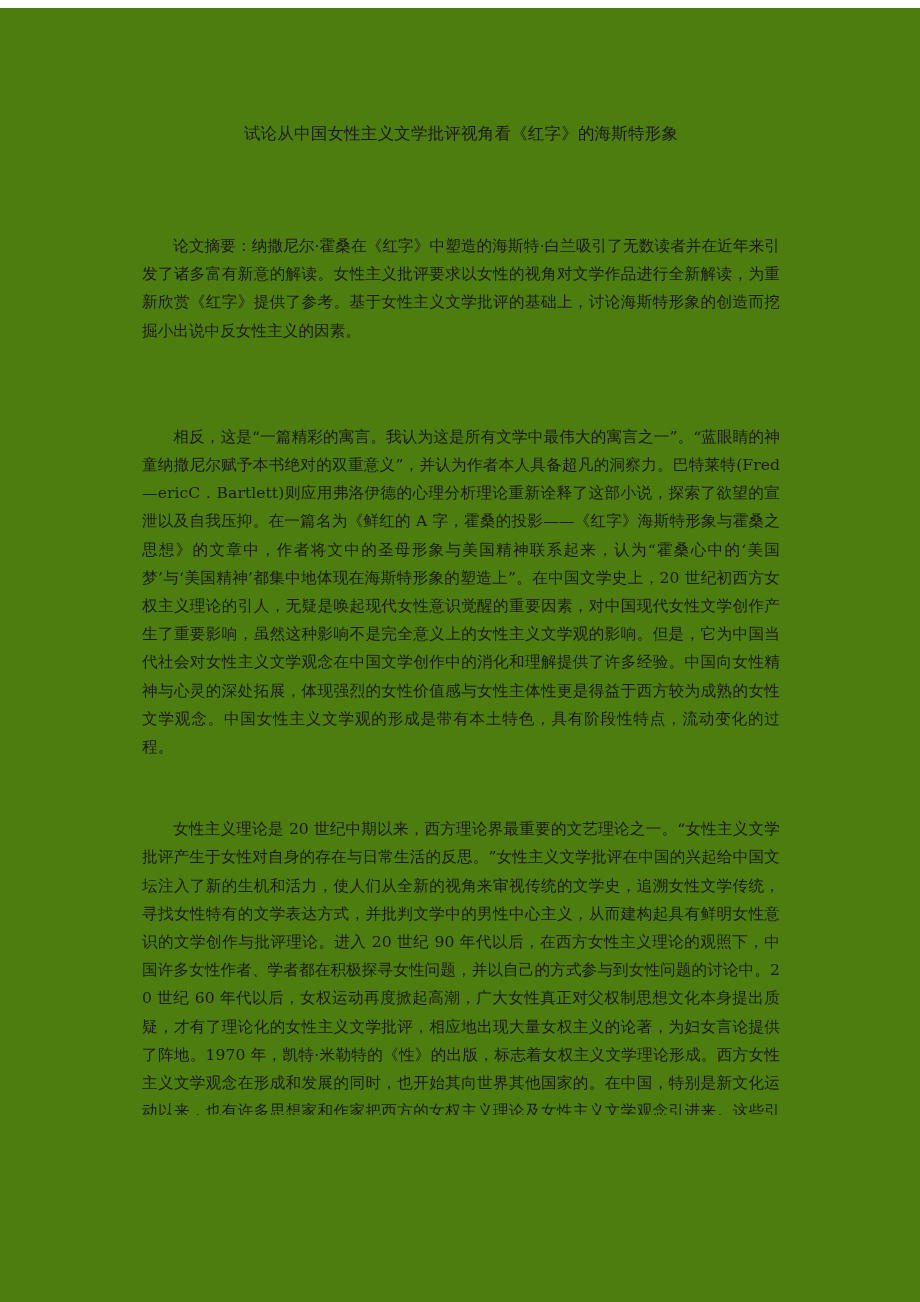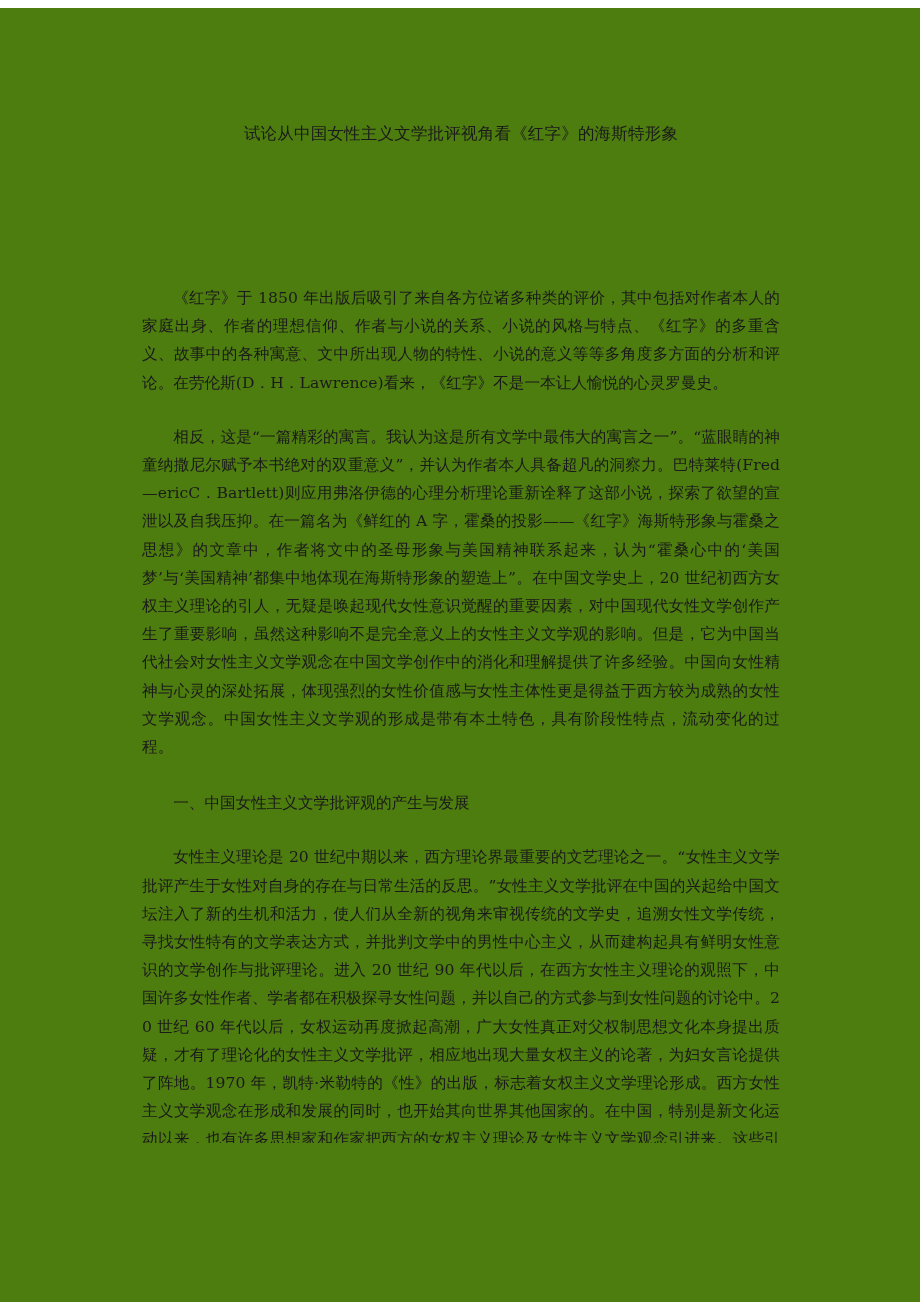--- a/index.html
+++ b/index.html
@@ -68,35 +68,34 @@
 </head>
 <body>
 
 <div class="page">
   <div class="content">
 
     <h1 class="doc-title">试论从中国女性主义文学批评视角看《红字》的海斯特形象</h1>
 
     <div class="spacer-after-title"></div>
 
+    <p class="para">论文摘要：纳撒尼尔·霍桑在《红字》中塑造的海斯特·白兰吸引了无数读者并在近年来引发了诸多富有新意的解读。女性主义批评要求以女性的视角对文学作品进行全新解读，为重新欣赏《红字》提供了参考。基于女性主义文学批评的基础上，讨论海斯特形象的创造而挖掘小出说中反女性主义的因素。</p>
 
     <div class="gap-md"></div>
 
 
     <div class="gap-md"></div>
 
-    <p class="para">《红字》于 1850 年出版后吸引了来自各方位诸多种类的评价，其中包括对作者本人的家庭出身、作者的理想信仰、作者与小说的关系、小说的风格与特点、《红字》的多重含义、故事中的各种寓意、文中所出现人物的特性、小说的意义等等多角度多方面的分析和评论。在劳伦斯(D．H．Lawrence)看来，《红字》不是一本让人愉悦的心灵罗曼史。</p>
 
     <div class="gap-md"></div>
 
     <p class="para">相反，这是“一篇精彩的寓言。我认为这是所有文学中最伟大的寓言之一”。“蓝眼睛的神童纳撒尼尔赋予本书绝对的双重意义”，并认为作者本人具备超凡的洞察力。巴特莱特(Fred—ericC．Bartlett)则应用弗洛伊德的心理分析理论重新诠释了这部小说，探索了欲望的宣泄以及自我压抑。在一篇名为《鲜红的 A 字，霍桑的投影——《红字》海斯特形象与霍桑之思想》的文章中，作者将文中的圣母形象与美国精神联系起来，认为“霍桑心中的‘美国梦’与‘美国精神’都集中地体现在海斯特形象的塑造上”。在中国文学史上，20 世纪初西方女权主义理论的引人，无疑是唤起现代女性意识觉醒的重要因素，对中国现代女性文学创作产生了重要影响，虽然这种影响不是完全意义上的女性主义文学观的影响。但是，它为中国当代社会对女性主义文学观念在中国文学创作中的消化和理解提供了许多经验。中国向女性精神与心灵的深处拓展，体现强烈的女性价值感与女性主体性更是得益于西方较为成熟的女性文学观念。中国女性主义文学观的形成是带有本土特色，具有阶段性特点，流动变化的过程。</p>
 
     <div class="gap-lg"></div>
 
-    <h2 class="section-heading">一、中国女性主义文学批评观的产生与发展</h2>
 
     <div class="gap-md"></div>
 
     <div class="clip-bottom">
       <p class="para">女性主义理论是 20 世纪中期以来，西方理论界最重要的文艺理论之一。“女性主义文学批评产生于女性对自身的存在与日常生活的反思。”女性主义文学批评在中国的兴起给中国文坛注入了新的生机和活力，使人们从全新的视角来审视传统的文学史，追溯女性文学传统，寻找女性特有的文学表达方式，并批判文学中的男性中心主义，从而建构起具有鲜明女性意识的文学创作与批评理论。进入 20 世纪 90 年代以后，在西方女性主义理论的观照下，中国许多女性作者、学者都在积极探寻女性问题，并以自己的方式参与到女性问题的讨论中。20 世纪 60 年代以后，女权运动再度掀起高潮，广大女性真正对父权制思想文化本身提出质疑，才有了理论化的女性主义文学批评，相应地出现大量女权主义的论著，为妇女言论提供了阵地。1970 年，凯特·米勒特的《性》的出版，标志着女权主义文学理论形成。西方女性主义文学观念在形成和发展的同时，也开始其向世界其他国家的。在中国，特别是新文化运动以来，也有许多思想家和作家把西方的女权主义理论及女性主义文学观念引进来。这些引入，促进了中国女性意识的觉醒，并使中国的女性主义文学观念得以形成，并在中国文学创</p>
     </div>
 
   </div>
 </div>
 

